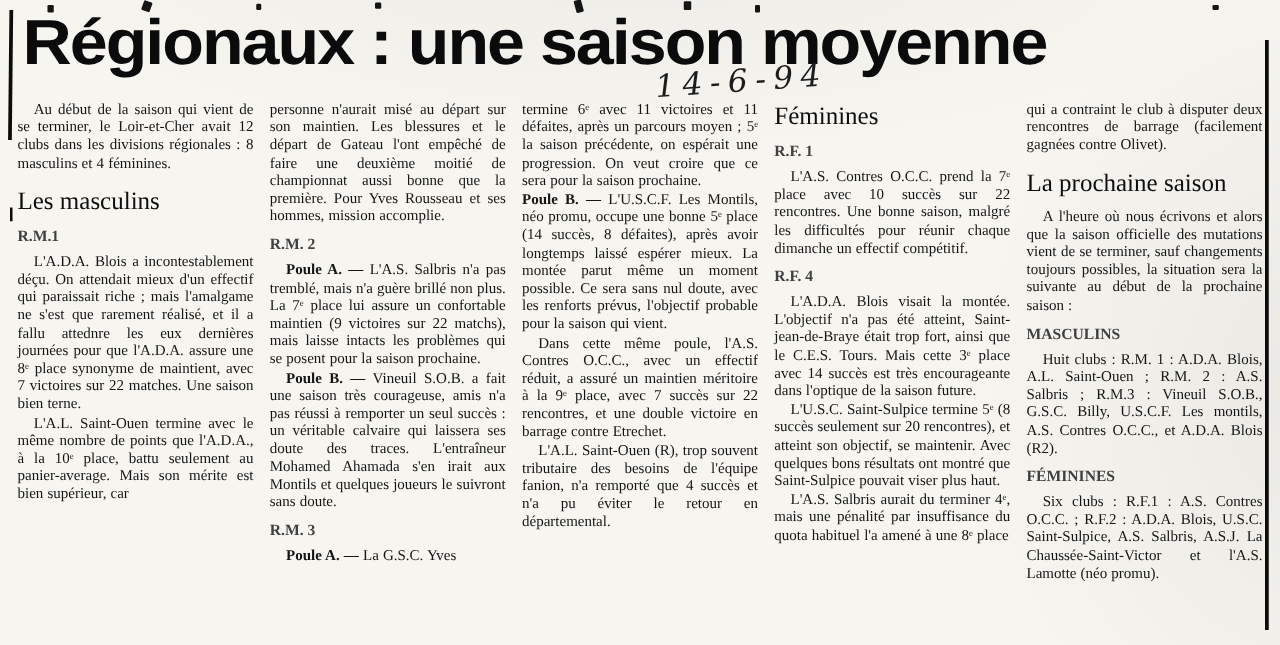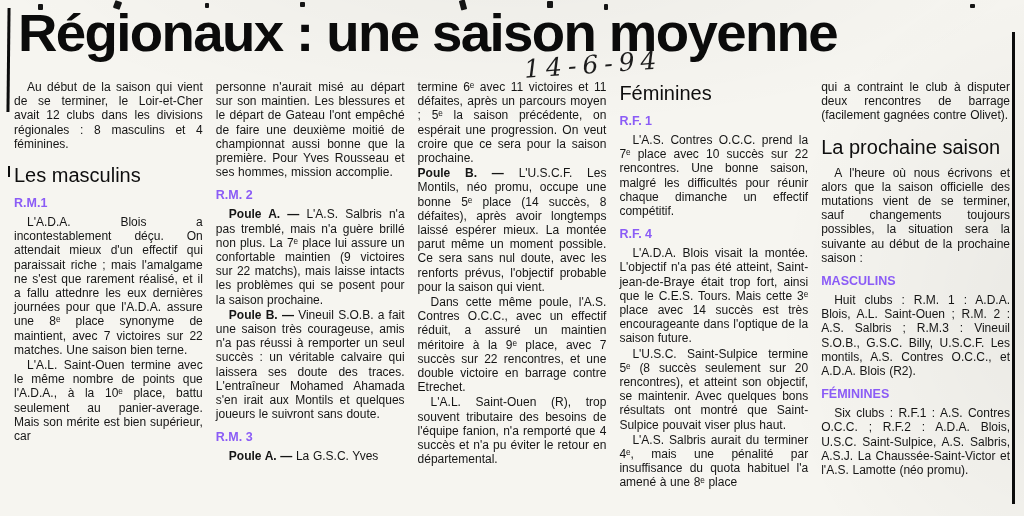--- a/index.html
+++ b/index.html
@@ -33,38 +33,38 @@
     font-style:italic; font-size:25px; letter-spacing:6px;
     transform:rotate(-4deg);
     color:#1c1c1c;
   }
 
   
   .cols{
     position:absolute; left:14px; top:80px; width:996px; height:428px;
     display:flex; gap:13px;
   }
-  .col{flex:1 1 0; min-width:0;}
+  .col{flex:1 1 0; min-width:0;font-family:Liberation Serif, serif;}
 
   .p{
     font-size:12px; line-height:14.2px; text-align:justify;
     text-indent:13px; hyphens:auto; -webkit-hyphens:auto;
     color:var(--ink); word-spacing:0.3px;
   }
   .p.noindent{text-indent:0;}
   .p + .p{margin-top:1px;}
   .lead{font-weight:700;margin-top:33px;}
 
   .h-big{
     font-size:20px; font-weight:400; letter-spacing:0;
     margin:13px 0 7px; color:#0e0e0e; white-space:nowrap;
   }
   .h-big.first{margin-top:2px;}
   .h-sub{
-    font-size:12.5px; font-weight:700; margin:9px 0 5px; color:#8b5cf6;
+    font-size:12.5px; font-weight:700; margin:9px 0 5px; color:#404040;
   }
 
   
   .mark{position:absolute; background:#0c0c0c;}
   .mark-left1{left:7px; top:8px; width:3px; height:104px; transform:rotate(.6deg);}
   .mark-left2{left:8px; top:166px; width:2px; height:11px;}
   .rule-right{left:1012px; top:32px; width:3px; height:472px;}
   .speck{position:absolute; background:#151515; border-radius:1px;}
 </style>
 </head>

